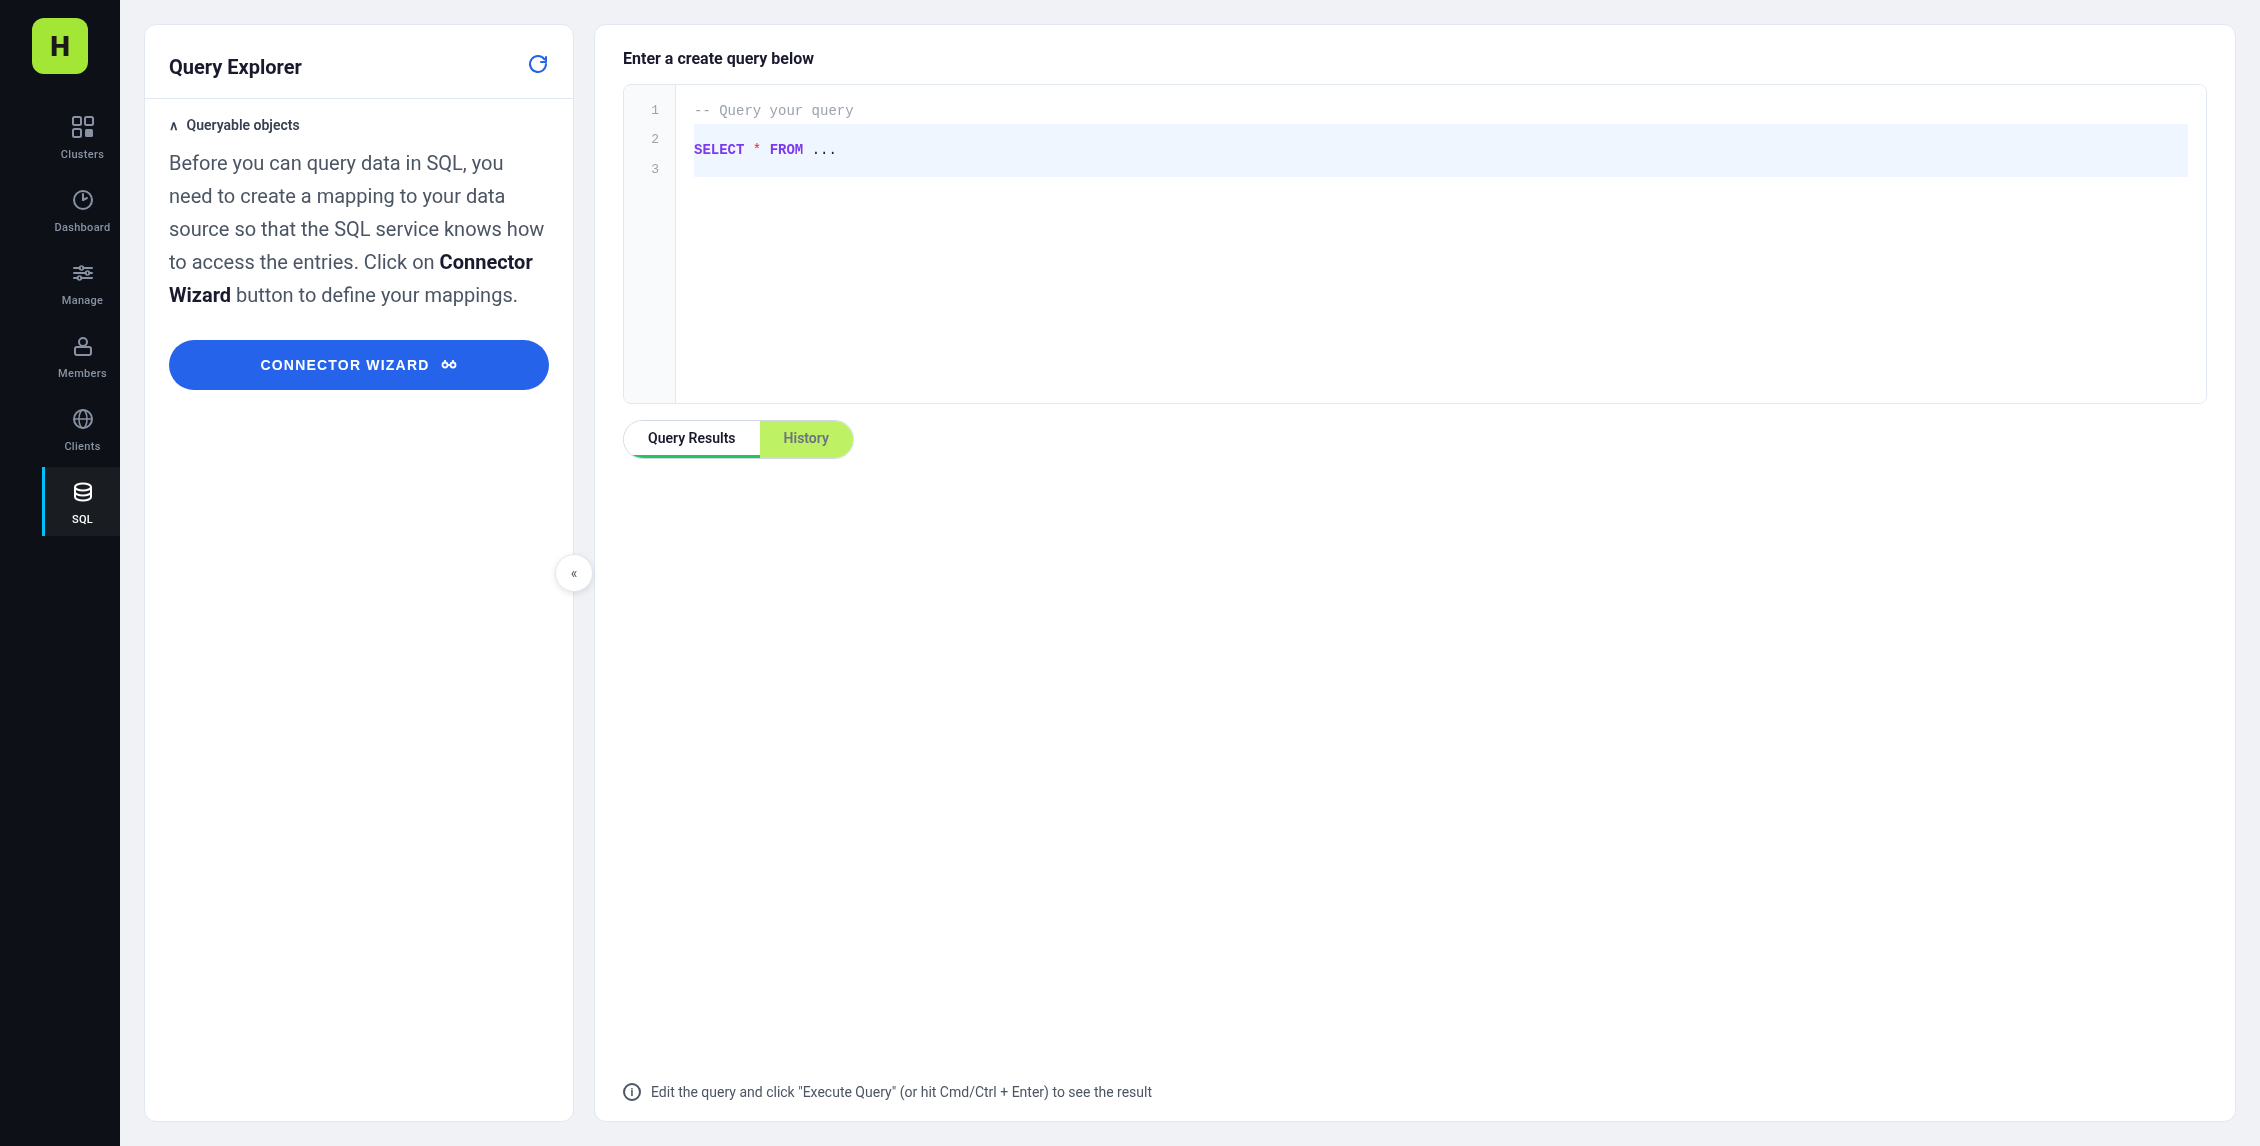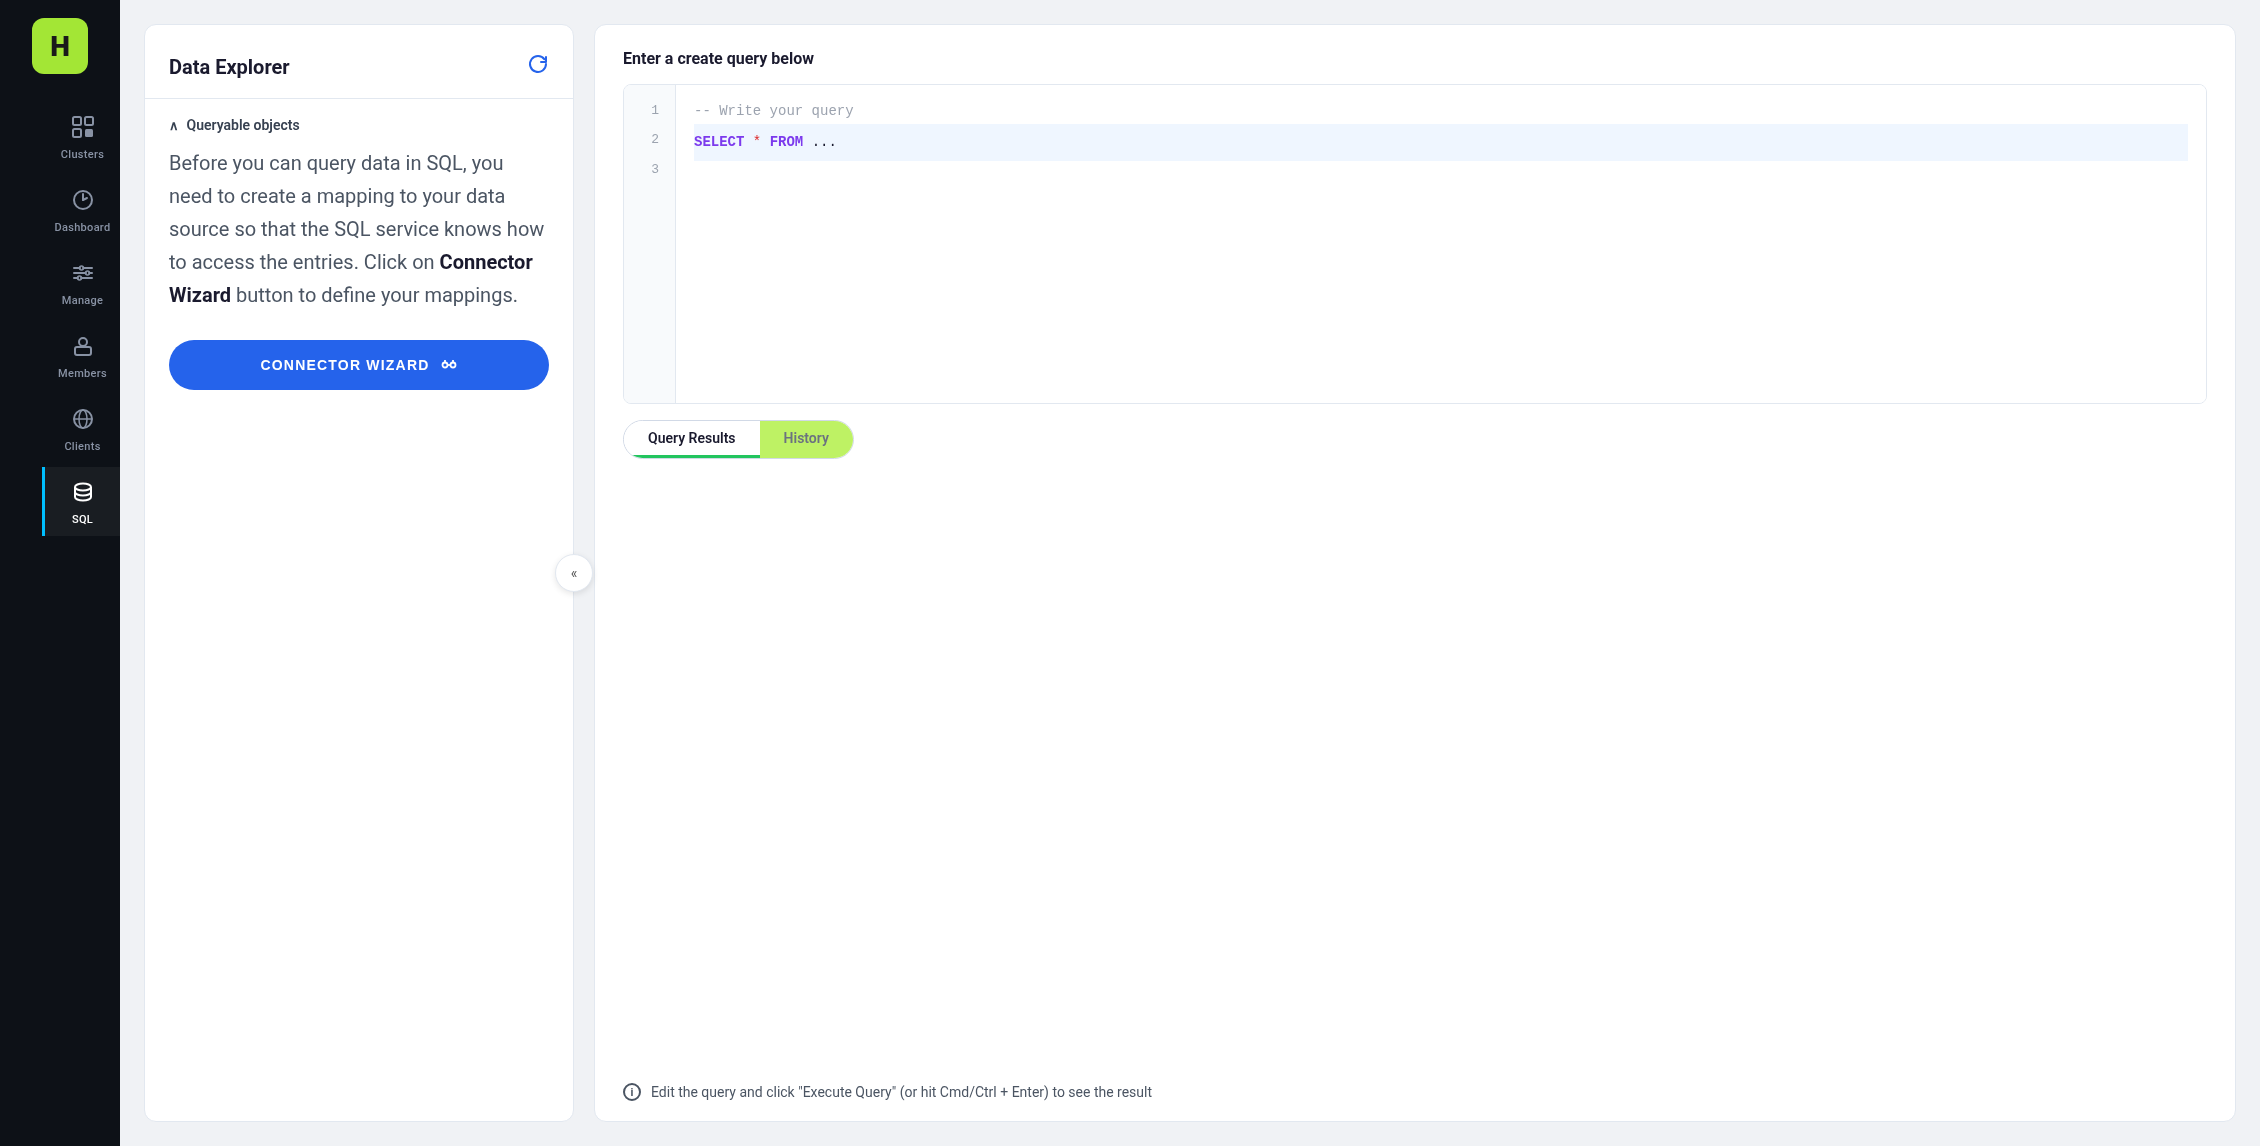--- a/index.html
+++ b/index.html
@@ -336,21 +336,21 @@
       font-family: 'Courier New', monospace;
       font-size: 14px;
       line-height: 1.8;
       background: #fff;
     }
     .code-line { display: flex; align-items: center; gap: 0; }
     .code-comment { color: #9ca3af; }
     .code-keyword { color: #7c3aed; font-weight: 700; }
     .code-operator { color: #dc2626; }
     .code-text { color: #1a1a2e; }
-    .code-line-2 { background: #eff6ff; display: block; width: 100%; padding: 6px 0; }
+    .code-line-2 { background: #eff6ff; display: block; width: 100%; padding: 14px 0; }
 
     
     .execute-btn {
       background: #1e40af;
       color: #fff;
       border: none;
       border-radius: 50px;
       padding: 14px 28px;
       font-size: 14px;
       font-weight: 700;
@@ -488,21 +488,21 @@
   </div>
 </nav>
 
 <div class="main">
 
 
   <div class="content">
 
     <div class="left-panel">
       <div class="panel-title">
-        <span>Data Explorer</span>
+        <span>Query Explorer</span>
         <button class="refresh-btn">
           <svg width="22" height="22" viewBox="0 0 22 22" fill="none">
             <path d="M19 11a8 8 0 1 1-1.5-4.7" stroke="#2563eb" stroke-width="2" stroke-linecap="round"></path>
             <polyline points="19,4 19,9 14,9" stroke="#2563eb" stroke-width="2" stroke-linecap="round" stroke-linejoin="round"></polyline>
           </svg>
         </button>
       </div>
       <div class="panel-divider"></div>
 
 
@@ -540,21 +540,21 @@
 
         <div class="code-editor">
           <div class="code-lines">
             <div class="line-numbers">
               <span class="line-num">1</span>
               <span class="line-num">2</span>
               <span class="line-num">3</span>
             </div>
             <div class="code-content">
               <div class="code-line">
-                <span class="code-comment">-- Write your query</span>
+                <span class="code-comment">-- Query your query</span>
               </div>
               <div class="code-line code-line-2">
                 <span class="code-keyword">SELECT</span>&nbsp;<span class="code-operator">*</span>&nbsp;<span class="code-keyword">FROM</span>&nbsp;<span class="code-text">...</span>
               </div>
               <div class="code-line">&nbsp;</div>
             </div>
           </div>
         </div>
 
 

